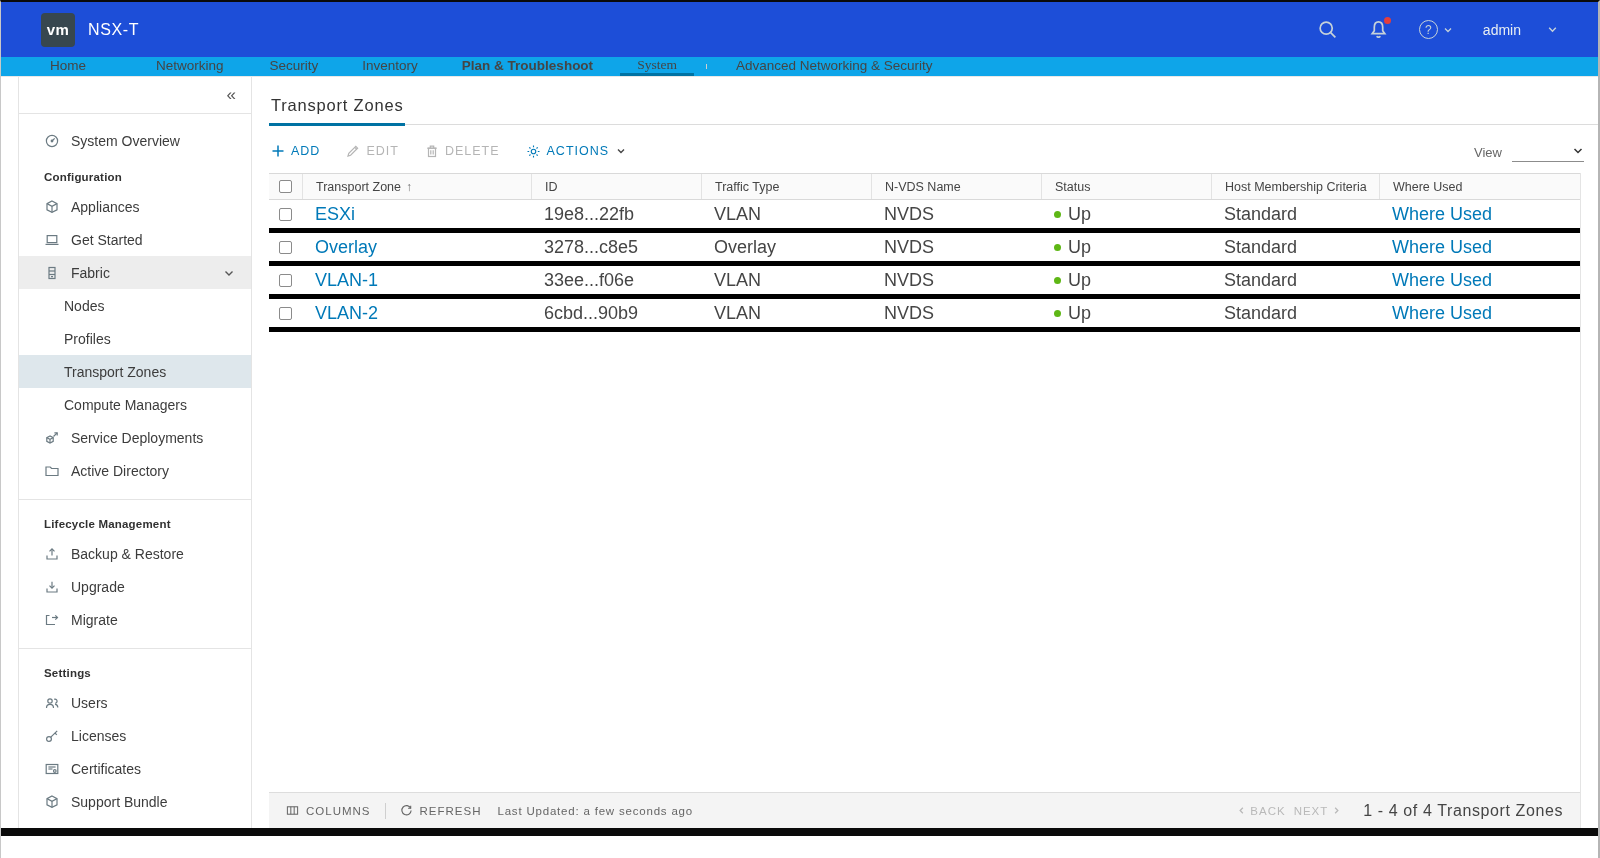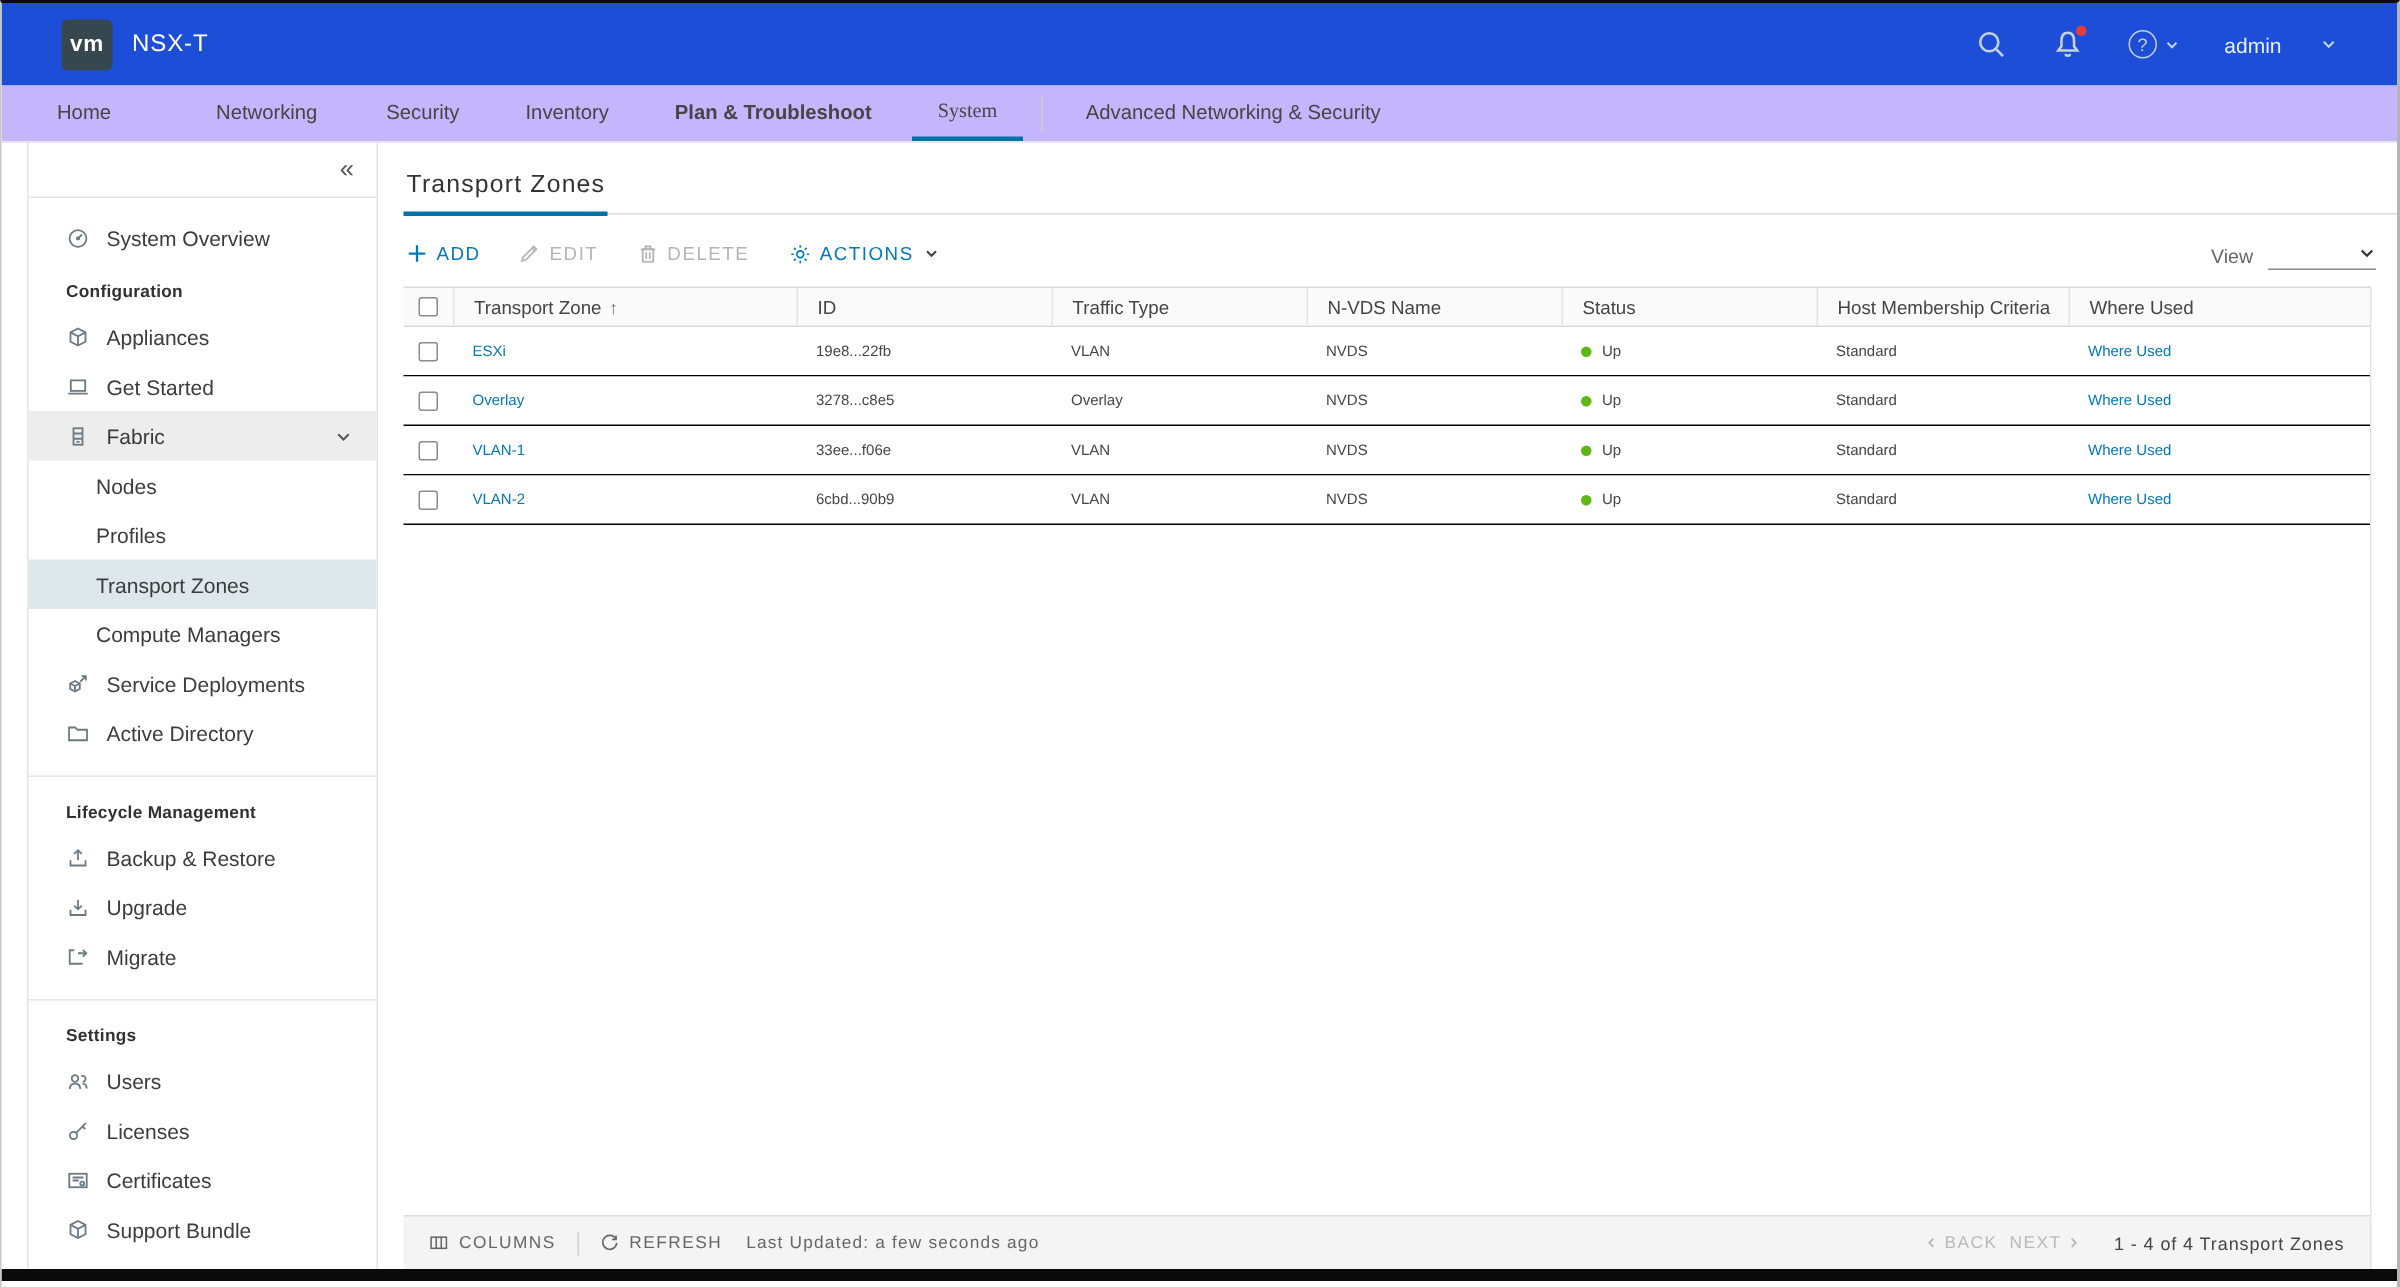--- a/index.html
+++ b/index.html
@@ -11,21 +11,21 @@
   .logo-box { width:34px; height:34px; background:#37474f; border-radius:4px; display:flex; align-items:center; justify-content:center; color:#fff; font-weight:bold; font-size:15px; letter-spacing:.5px; margin-right:13px; }
   .product-title { color:#ffffff; font-size:16px; letter-spacing:.6px; }
   .topbar-right { margin-left:auto; display:flex; align-items:center; gap:30px; }
   .top-icon { color:#c6d2d9; display:flex; align-items:center; position:relative; cursor:pointer; }
   .bell-dot { position:absolute; top:-2px; right:-2px; width:7px; height:7px; background:#e23e3e; border-radius:50%; }
   .help-q { width:19px; height:19px; border:1.4px solid #c6d2d9; border-radius:50%; display:flex; align-items:center; justify-content:center; font-size:12px; color:#c6d2d9; }
   .chev { display:inline-block; }
   .user-menu { color:#e8eef2; font-size:14px; display:flex; align-items:center; gap:26px; cursor:pointer; }
 
   
-  .tabbar { height:38px; display:flex; align-items:stretch; padding-left:20px; border-bottom:1px solid #e8e8e8; background:#c4b5fd; }
+  .tabbar { height:20px; display:flex; align-items:stretch; padding-left:32px; border-bottom:1px solid #e8e8e8; background:#0ea5e9; }
   .tab { display:flex; align-items:center; padding:0 17px; font-size:13.5px; color:#454545; cursor:pointer; border-bottom:3px solid transparent; }
   .tab.active { border-bottom:3px solid #0072a3;font-family:Liberation Serif, serif; }
   .tab-divider { width:1px; background:#cfcfcf; margin:7px 12px; }
 
   
   .app-body { display:flex; height:751px; overflow:hidden; }
   .gutter { width:17px; }
   .sidebar { width:234px; border-left:1px solid #e4e4e4; border-right:1px solid #e4e4e4; overflow:hidden; }
   .collapse-row { height:37px; display:flex; align-items:center; justify-content:flex-end; padding-right:15px; border-bottom:1px solid #e4e4e4; color:#565656; font-size:17px; }
   .collapse-row span { cursor:pointer; }
@@ -53,36 +53,36 @@
   .view-control { margin-left:auto; display:flex; align-items:flex-end; gap:10px; padding-right:14px; }
   .view-label { font-size:13px; color:#666; padding-bottom:2px; }
   .view-select { width:72px; border-bottom:1px solid #8c8c8c; display:flex; justify-content:flex-end; align-items:center; height:22px; color:#333; cursor:pointer; }
 
   .grid-wrap { width:1312px; border-right:1px solid #e4e4e4; display:flex; flex-direction:column; flex:1; }
   .grid-row { display:grid; grid-template-columns:33px 229px 170px 170px 170px 170px 168px 1fr; align-items:center; }
   .grid-header { background:#fafafa; border-top:1px solid #d9d9d9; border-bottom:1px solid #d9d9d9; height:27px; font-size:12.5px; color:#454545; }
   .grid-header .hcell { display:flex; align-items:center; height:100%; padding-left:13px; border-left:1px solid #e3e3e3; gap:5px; }
   .grid-header .hcell.first { border-left:none; justify-content:center; padding-left:0; }
   .sort-arrow { color:#717171; font-size:12px; }
-  .data-row { height:33px; border-bottom:1px solid #000000; font-size:10px; color:#454545; background:#fff; }
+  .data-row { height:33px; border-bottom:5px solid #000000; font-size:18px; color:#454545; background:#fff; }
   .cell { padding-left:13px; }
   .cell.center { padding-left:0; display:flex; justify-content:center; }
   .link { color:#0079b8; cursor:pointer; text-decoration:none; }
   .cbx { width:13px; height:13px; border:1px solid #8b8b8b; border-radius:2px; background:#fff; cursor:pointer; }
   .status-cell { display:flex; align-items:center; gap:7px; }
   .dot { width:7px; height:7px; border-radius:50%; background:#5eb715; }
   .grid-filler { flex:1; background:#fff; }
 
   .grid-footer { height:36px; background:#f4f4f4; border-top:1px solid #ddd; display:flex; align-items:center; padding:0 17px; font-size:11.5px; color:#666; letter-spacing:1px;justify-content:center; }
   .foot-btn { display:flex; align-items:center; gap:7px; cursor:pointer; color:#666; }
   .foot-div { width:1px; height:16px; background:#cfcfcf; margin:0 14px; }
   .last-updated { margin-left:16px; letter-spacing:.8px; color:#666; }
   .pager { margin-left:auto; display:flex; align-items:center; gap:8px; color:#b9b9b9; }
   .pager .pg { display:flex; align-items:center; gap:4px; cursor:default; }
-  .range-label { margin-left:22px; color:#454545; font-size:12px; letter-spacing:.6px; }
+  .range-label { margin-left:22px; color:#454545; font-size:16px; letter-spacing:.6px; }
 
   .window-bottom { height:8px; background:#0a0a0a; width:100%; }
 
   svg { display:block; }
 </style>
 </head>
 <body>
 
 <div class="window">
 

